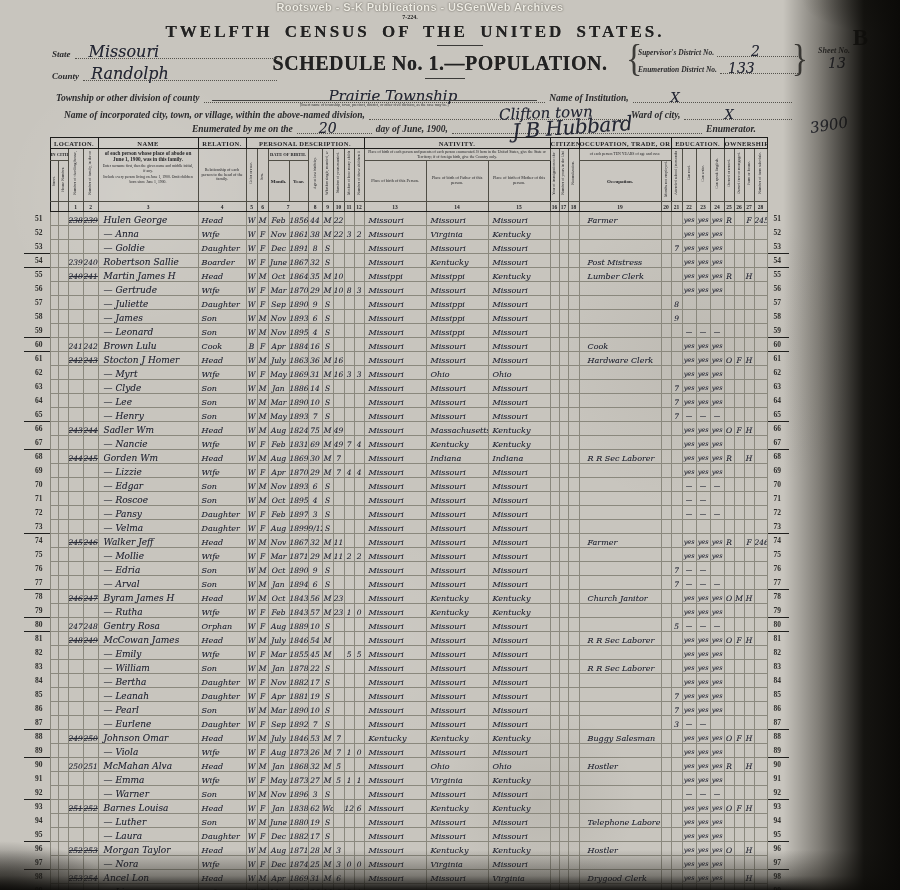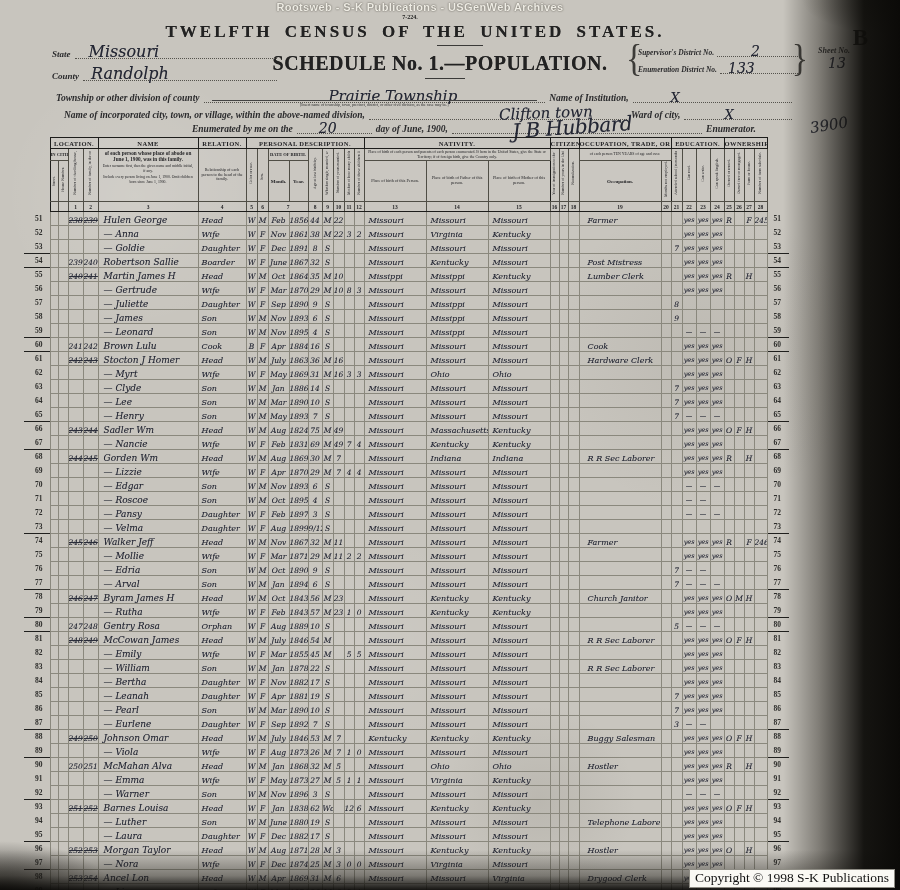--- a/index.html
+++ b/index.html
@@ -2012,14 +2012,13 @@
             <td class="cn hw bL"></td>
             <td class="cn hw"></td>
             <td class="cn hw"></td>
             <td class="cn hw"></td>
             <td class="lno rno">99</td>
           </tr>
         </tbody>
     </table>
   </div>
 
-  <div class="copyright">Copyright © 1998 S-K Publications</div>
 </div>
 
 </body></html>

